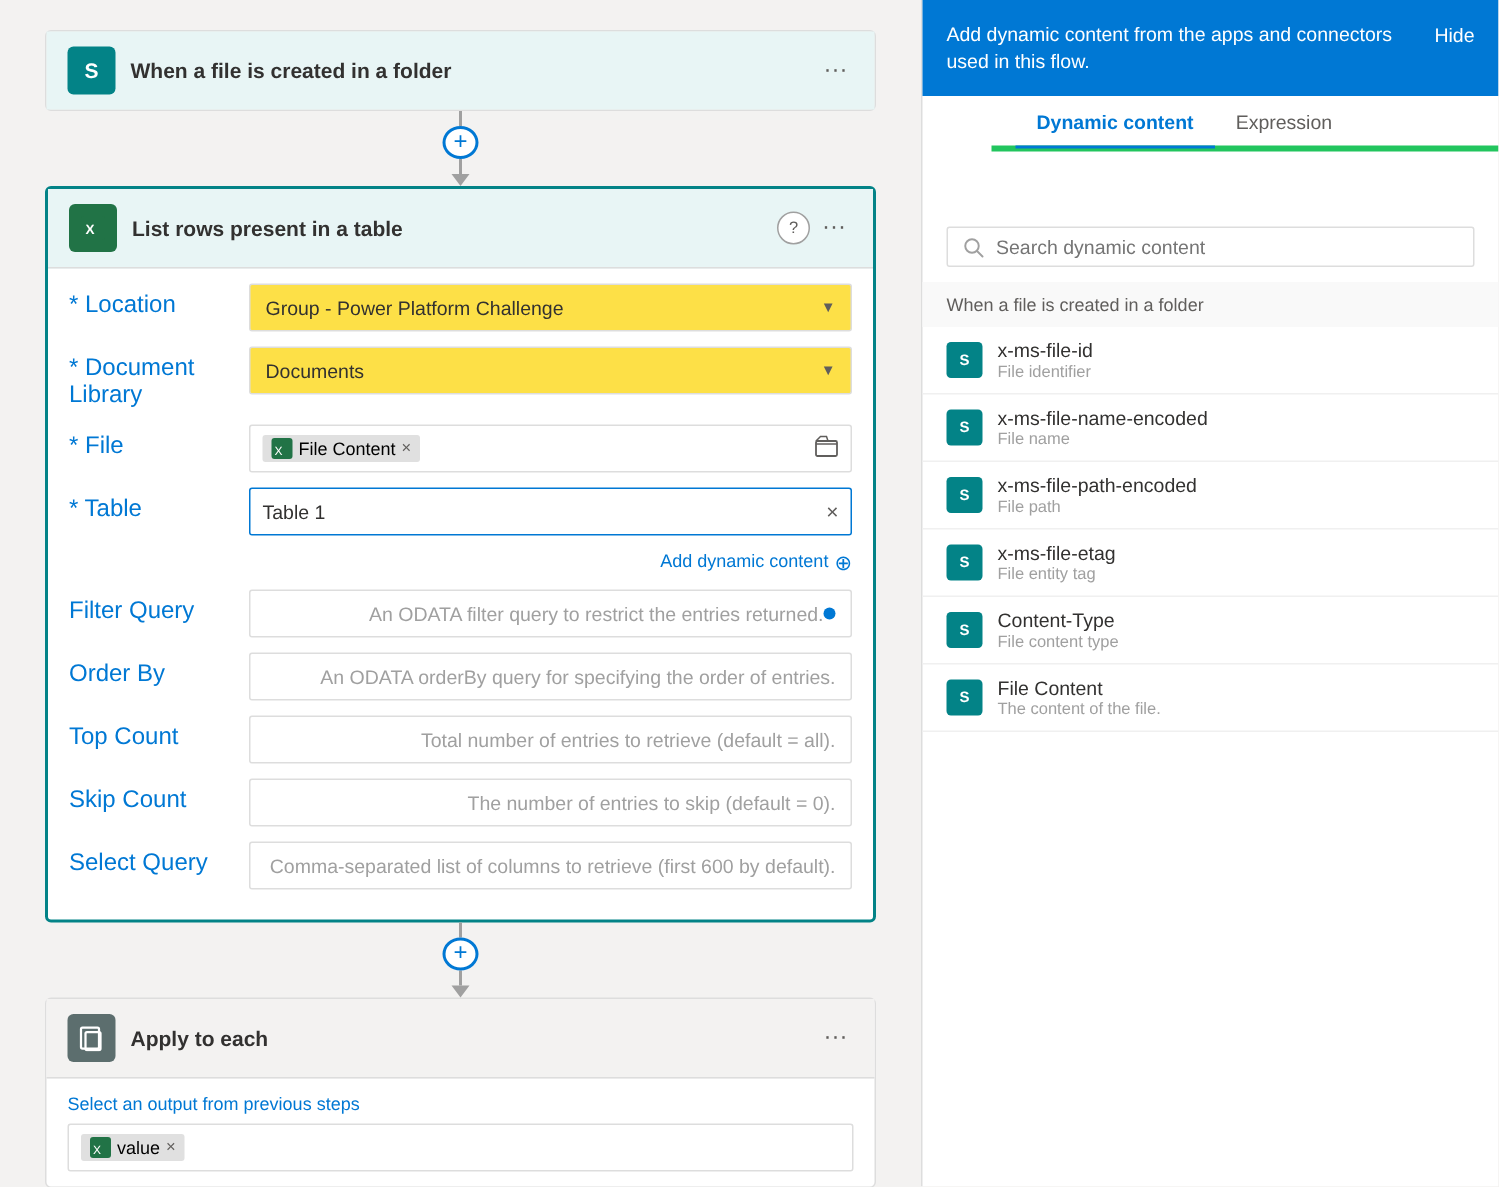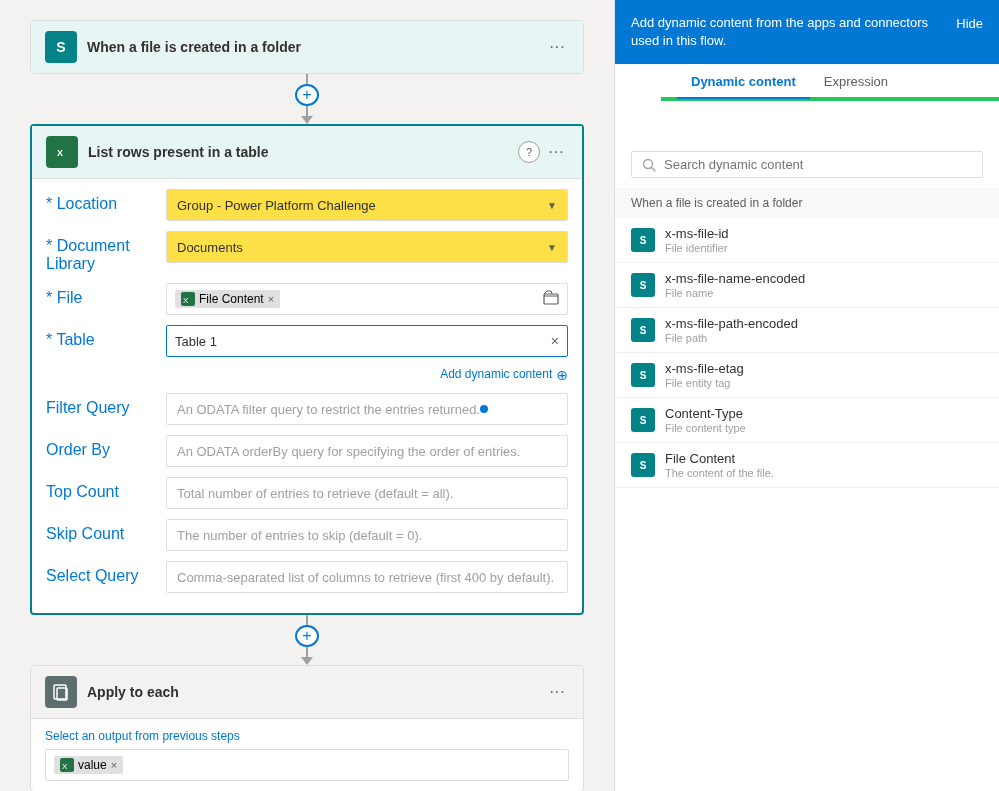--- a/index.html
+++ b/index.html
@@ -261,21 +261,21 @@
       gap: 4px;
     }
 
     .text-input-control {
       border: 1px solid #ddd;
       border-radius: 2px;
       padding: 5px 10px;
       background: #fff;
       display: flex;
       align-items: center;
-      justify-content: flex-start;
+      justify-content: flex-end;
       min-height: 32px;
       font-size: 13px;
       color: #a0a0a0;
     }
 
     .dot-indicator {
       width: 8px;
       height: 8px;
       border-radius: 50%;
       background: #0078d4;
@@ -631,21 +631,21 @@
             <div class="text-input-control">
               <span>The number of entries to skip (default = 0).</span>
             </div>
           </div>
         </div>
 
         <div class="field-row">
           <div class="field-label">Select Query</div>
           <div class="field-control">
             <div class="text-input-control">
-              <span>Comma-separated list of columns to retrieve (first 400 by default).</span>
+              <span>Comma-separated list of columns to retrieve (first 600 by default).</span>
             </div>
           </div>
         </div>
 
       </div>
     </div>
 
     <div class="connector-group">
       <div class="conn-line-top"></div>
       <div class="plus-circle">+</div>

